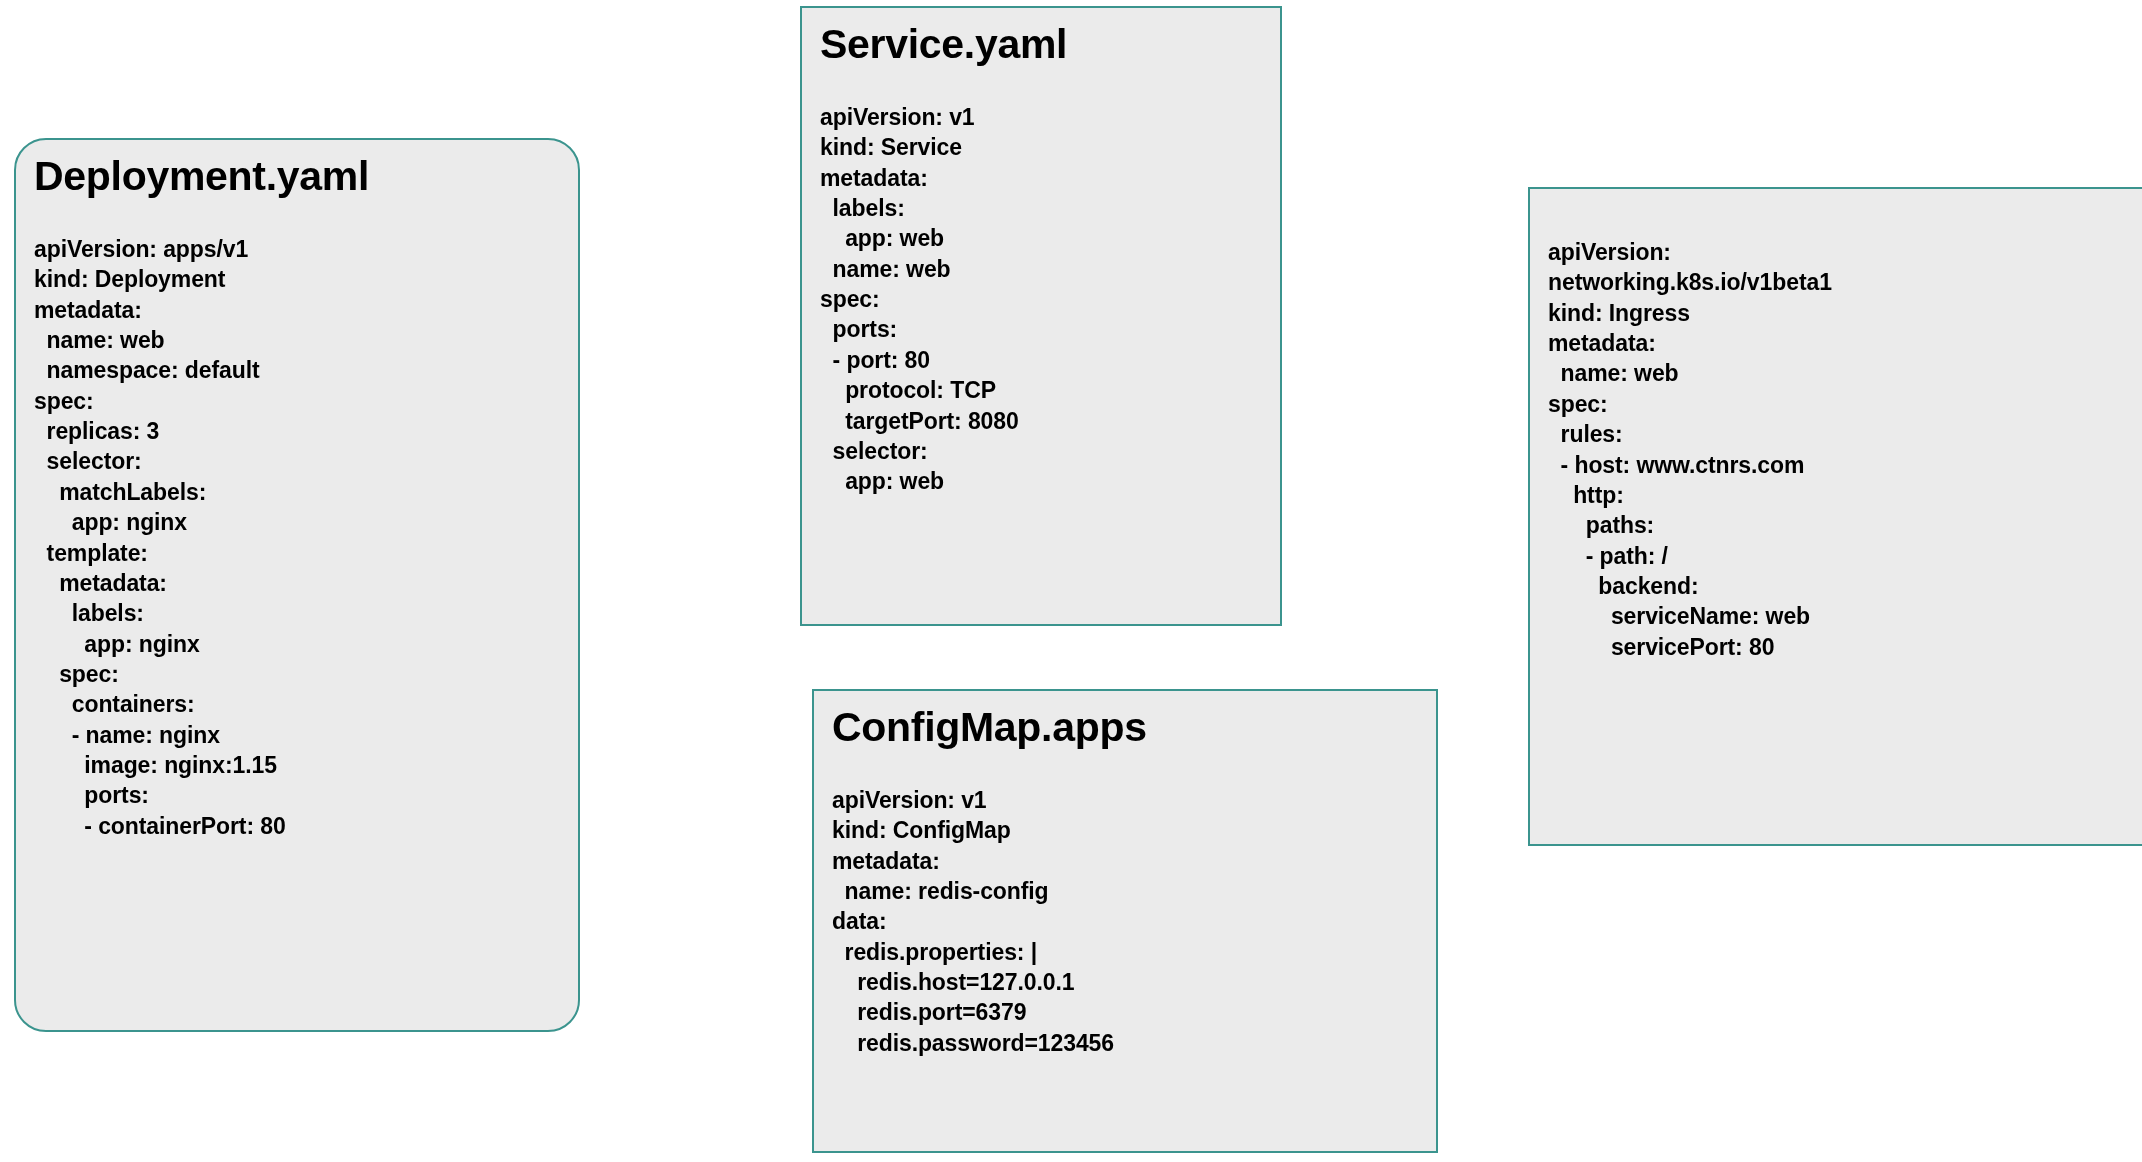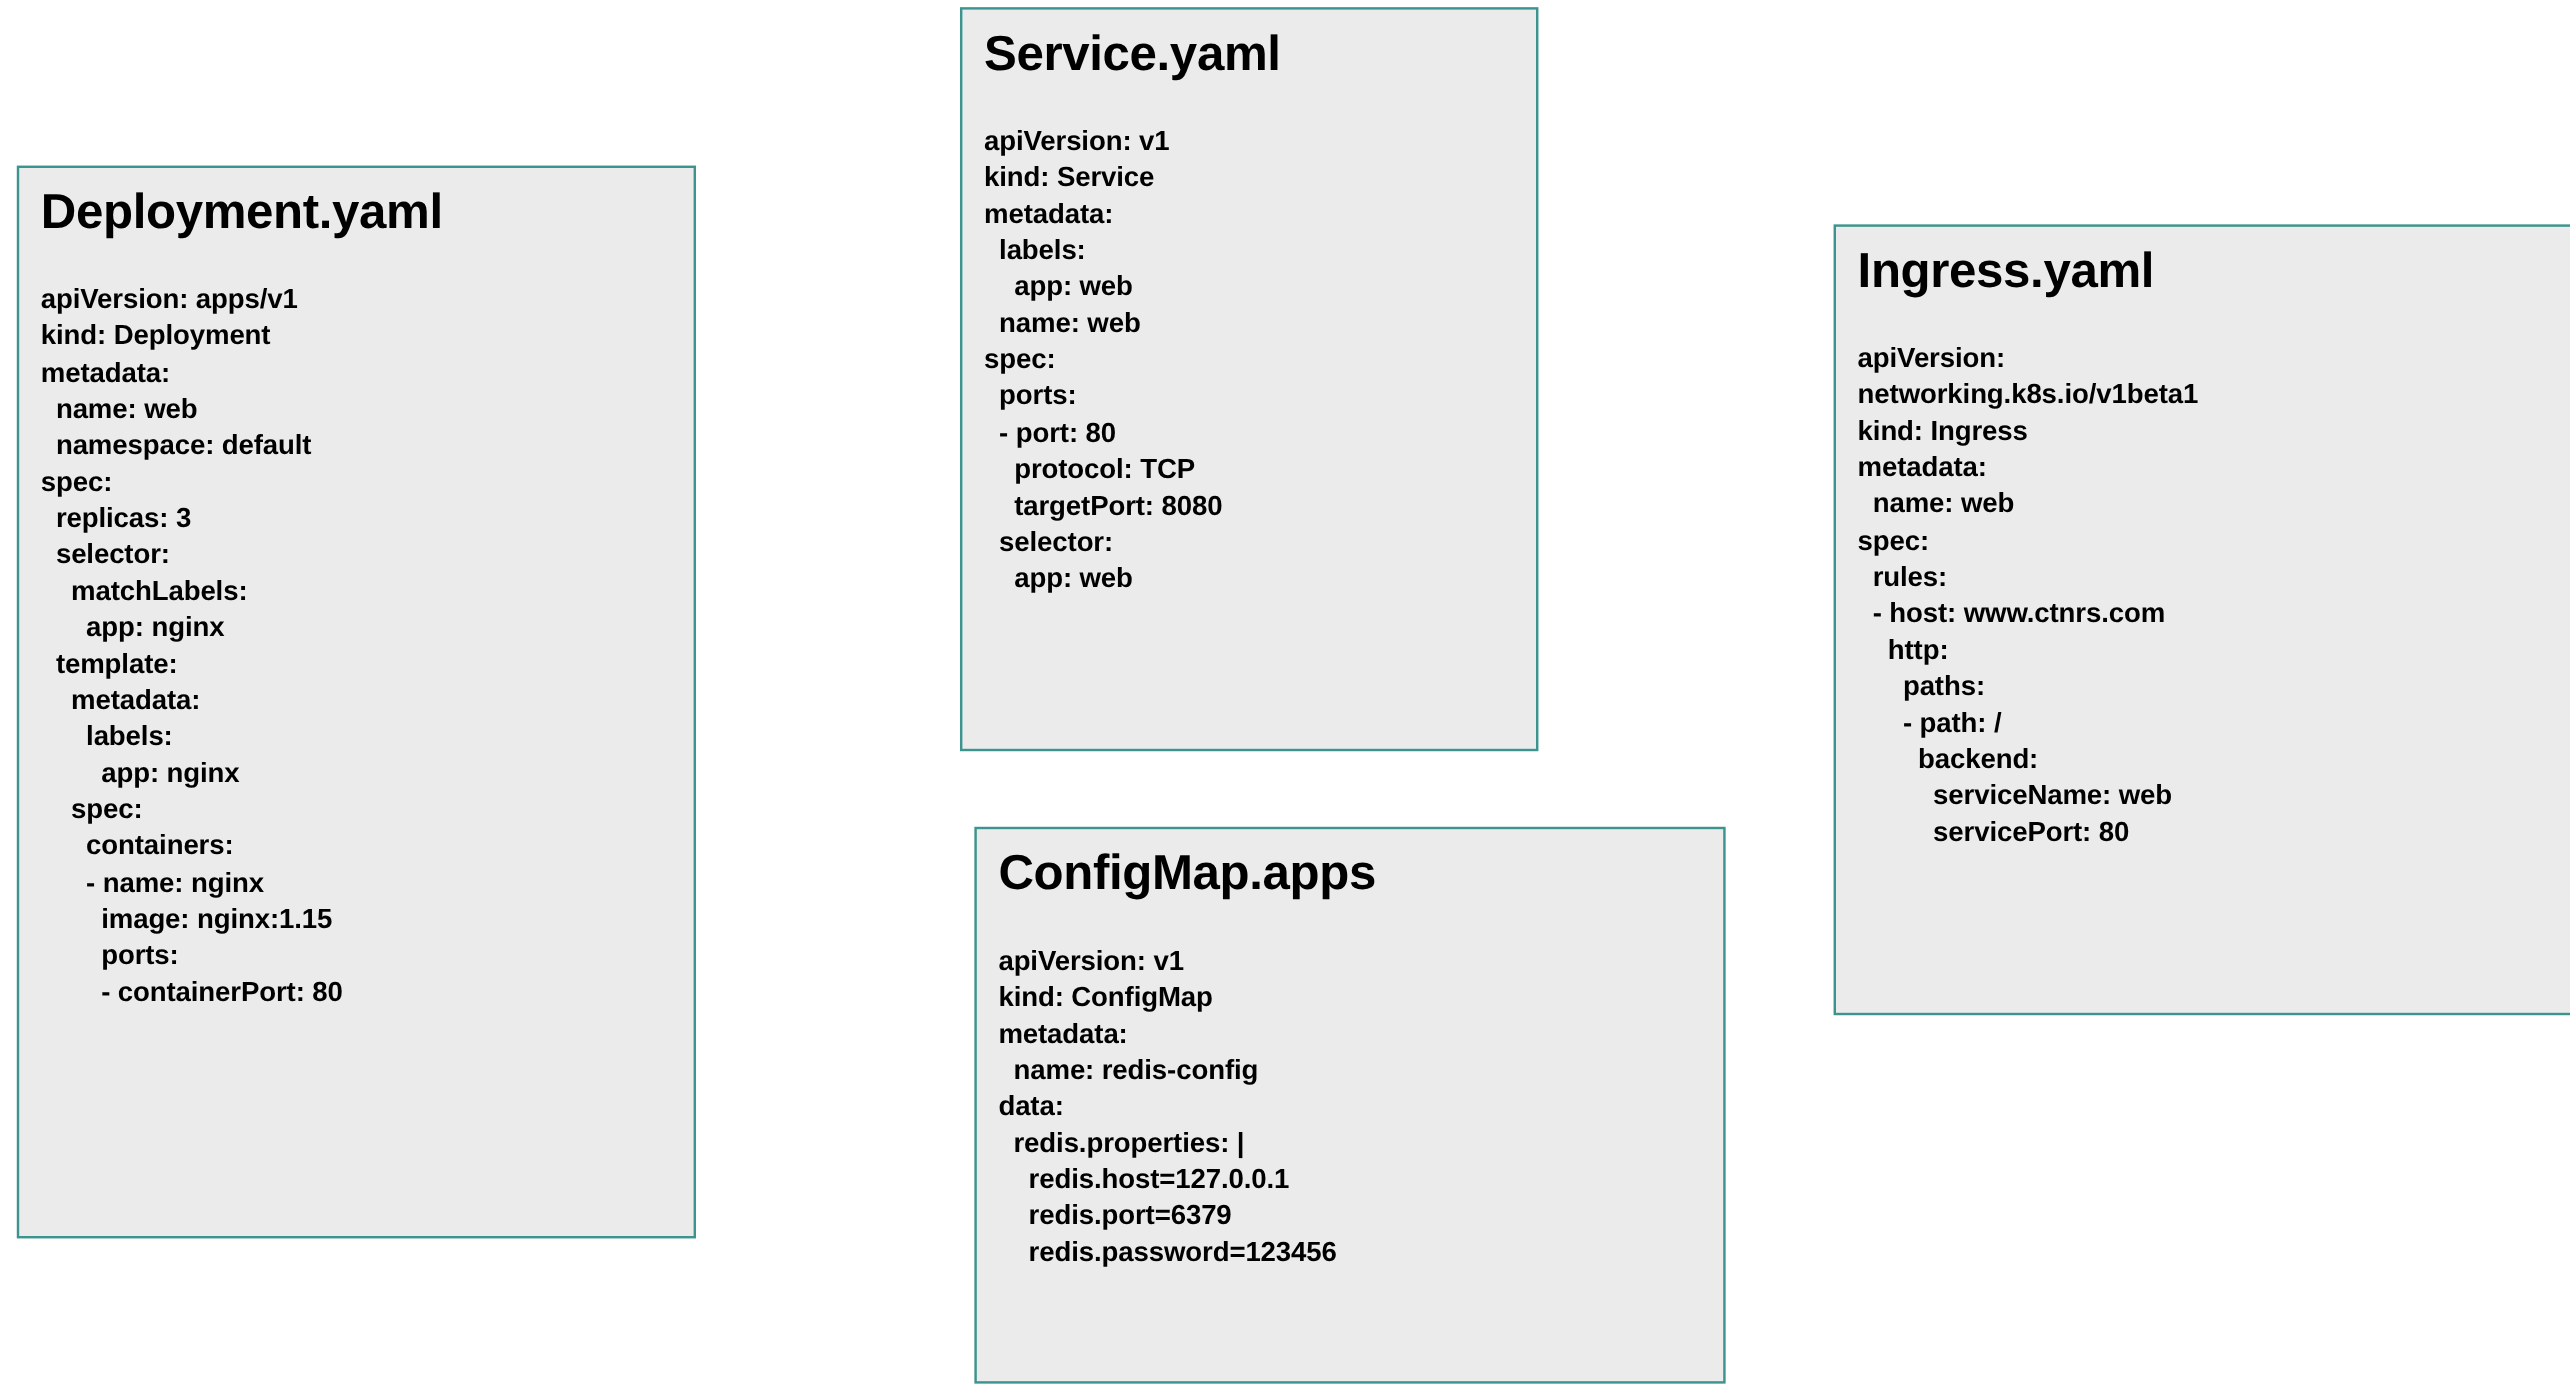--- a/index.html
+++ b/index.html
@@ -42,20 +42,21 @@
     display: block;
     white-space: pre;
   }
 
   
   #card-deployment {
     left: 14px;
     top: 138px;
     width: 566px;
     height: 894px;
+    border-radius: 32px;
   }
   #card-service {
     left: 800px;
     top: 6px;
     width: 482px;
     height: 620px;
   }
   #card-configmap {
     left: 812px;
     top: 689px;
@@ -81,15 +82,14 @@
   <div class="card-title">Service.yaml</div>
   <div class="card-body"><span class="yline">apiVersion: v1</span><span class="yline">kind: Service</span><span class="yline">metadata:</span><span class="yline">  labels:</span><span class="yline">    app: web</span><span class="yline">  name: web</span><span class="yline">spec:</span><span class="yline">  ports:</span><span class="yline">  - port: 80</span><span class="yline">    protocol: TCP</span><span class="yline">    targetPort: 8080</span><span class="yline">  selector:</span><span class="yline">    app: web</span></div>
 </div>
 
 <div class="yaml-card" id="card-configmap">
   <div class="card-title">ConfigMap.apps</div>
   <div class="card-body"><span class="yline">apiVersion: v1</span><span class="yline">kind: ConfigMap</span><span class="yline">metadata:</span><span class="yline">  name: redis-config</span><span class="yline">data:</span><span class="yline">  redis.properties: |</span><span class="yline">    redis.host=127.0.0.1</span><span class="yline">    redis.port=6379</span><span class="yline">    redis.password=123456</span></div>
 </div>
 
 <div class="yaml-card" id="card-ingress">
-  <div class="card-title">Ingress.yaml</div>
   <div class="card-body"><span class="yline">apiVersion:</span><span class="yline">networking.k8s.io/v1beta1</span><span class="yline">kind: Ingress</span><span class="yline">metadata:</span><span class="yline">  name: web</span><span class="yline">spec:</span><span class="yline">  rules:</span><span class="yline">  - host: www.ctnrs.com</span><span class="yline">    http:</span><span class="yline">      paths:</span><span class="yline">      - path: /</span><span class="yline">        backend:</span><span class="yline">          serviceName: web</span><span class="yline">          servicePort: 80</span></div>
 </div>
 
 </body></html>

